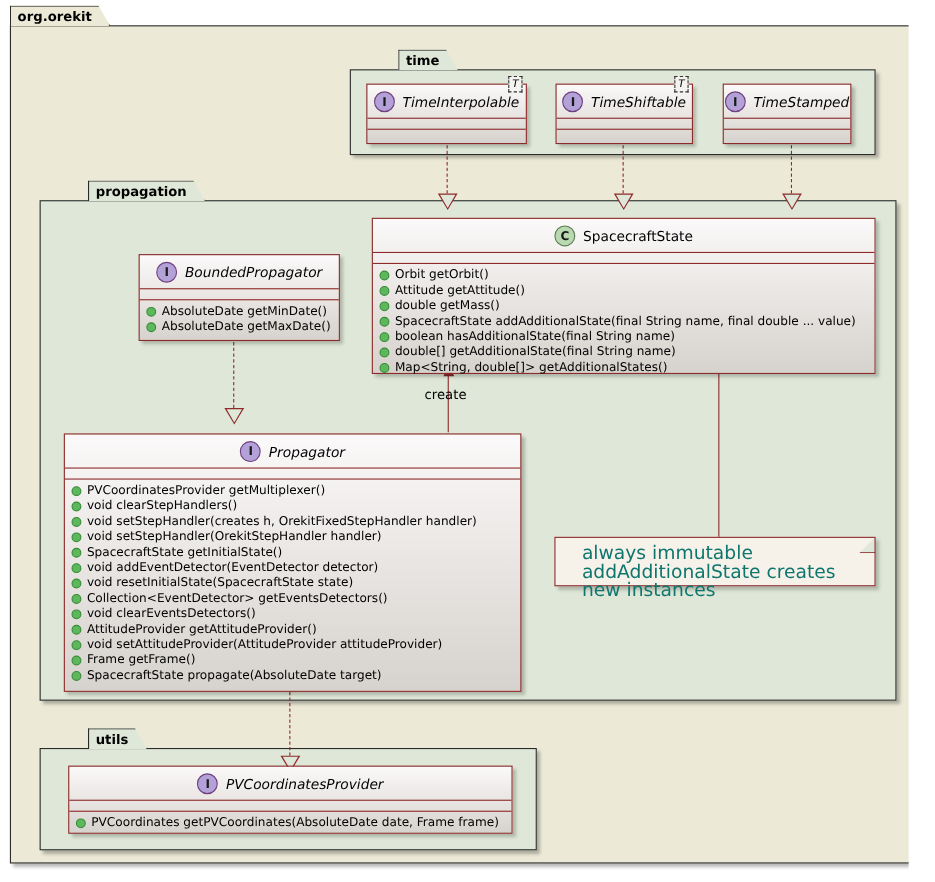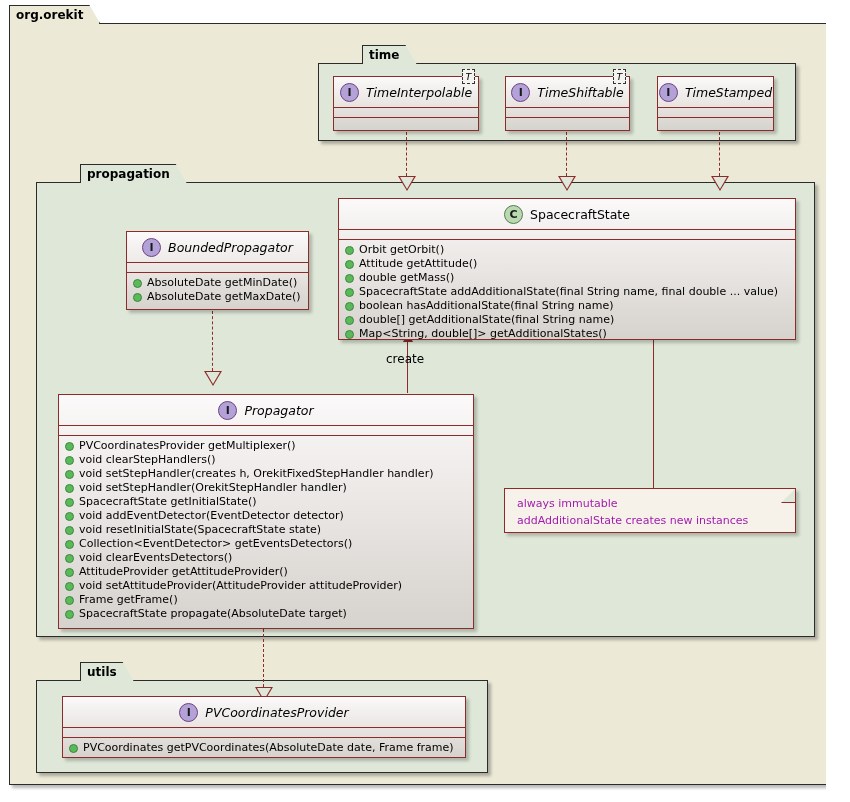--- a/index.html
+++ b/index.html
@@ -134,23 +134,23 @@
     color: #000;
   }
 
   
   .note {
     position: absolute;
     box-sizing: border-box;
     border: 1px solid #8d2a2a;
     background: #f6f2ea;
     box-shadow: 3px 3px 3px rgba(0,0,0,0.22);
-    font-size: 11px;
-    color: #a21caf;
-    padding: 6px 12px;
+    font-size: 17px;
+    color: #0f766e;
+    padding: 6px 24px;
     line-height: 17px;
   }
   .note-fold {
     position: absolute;
     top: -1px;
     right: -1px;
     width: 14px;
     height: 14px;
     background: #dfe8d8;
     border-left: 1px solid #8d2a2a;

